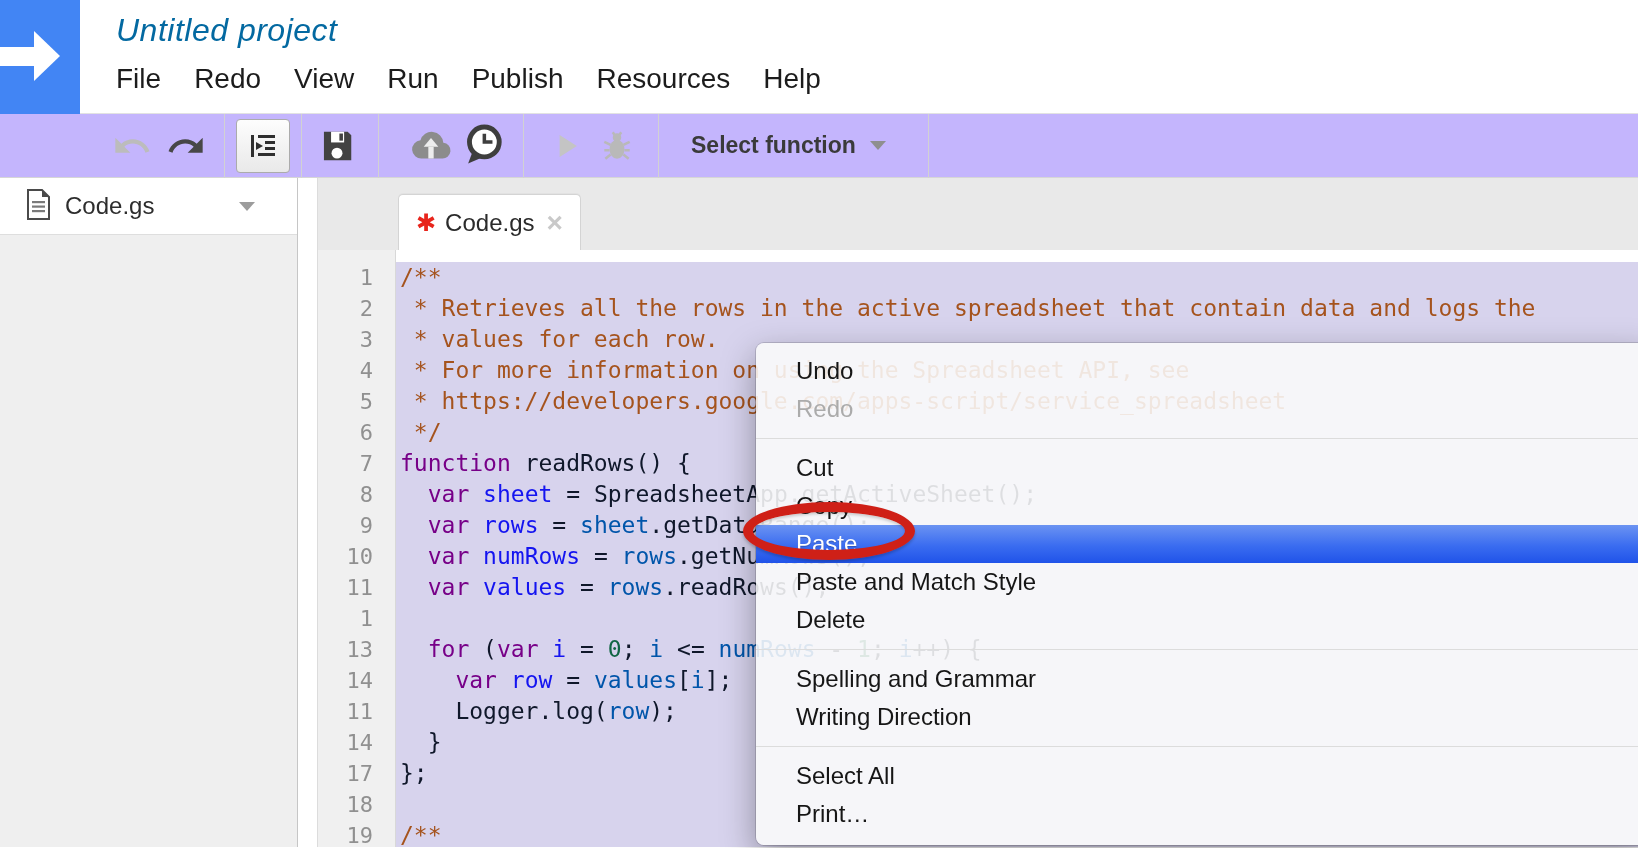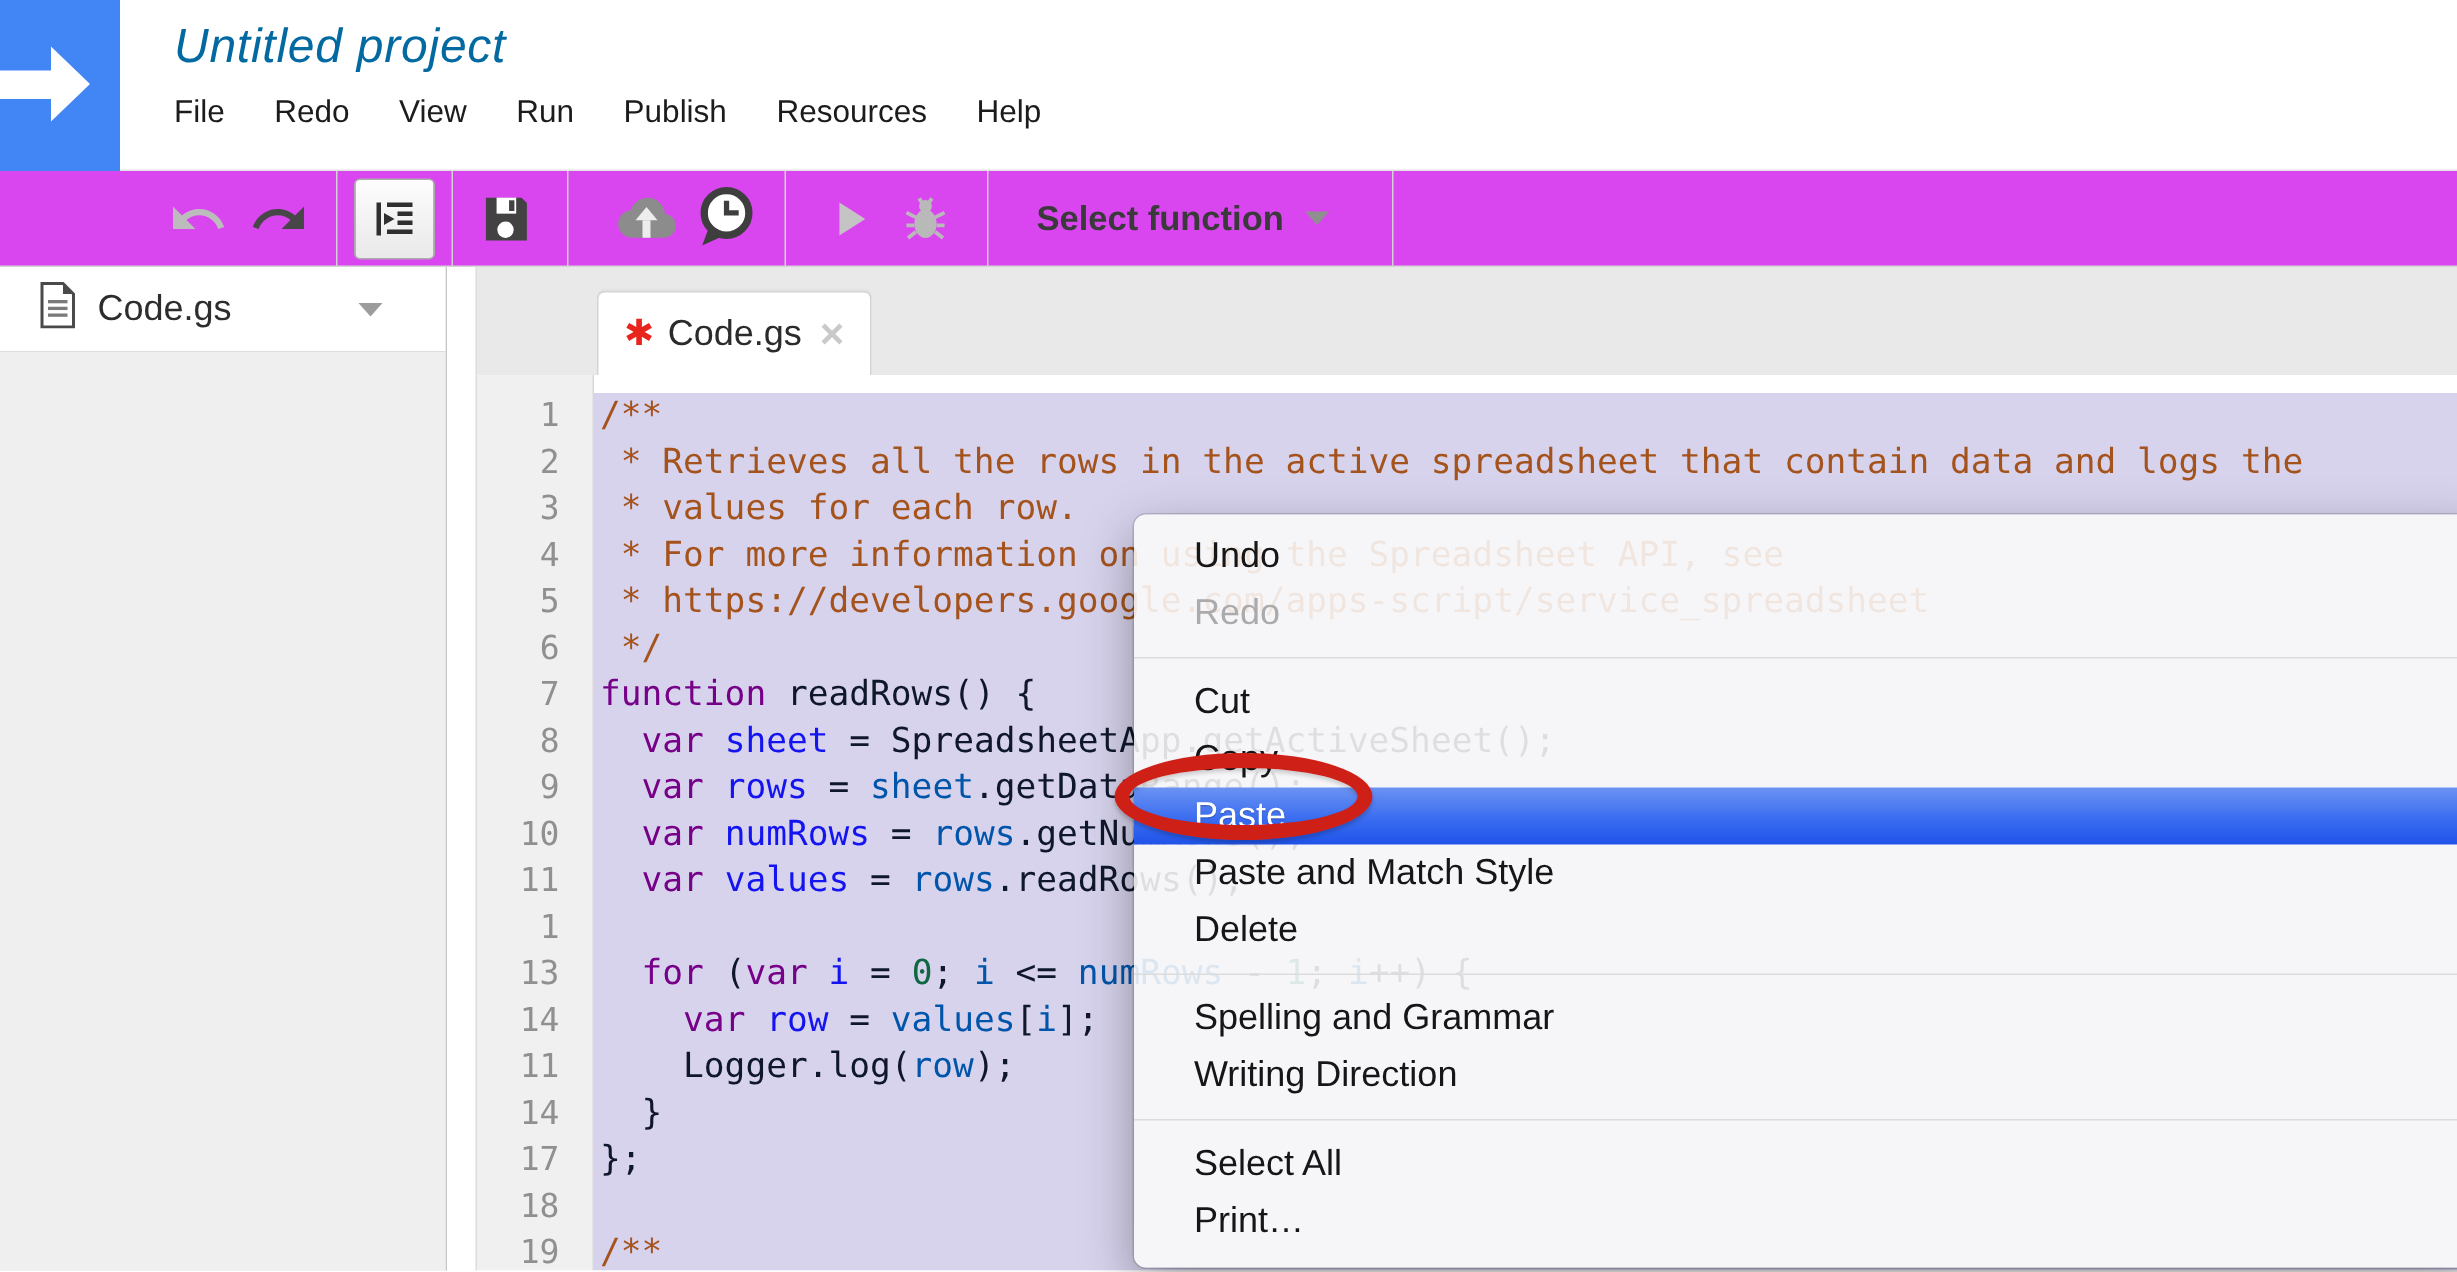--- a/index.html
+++ b/index.html
@@ -9,24 +9,24 @@
 
   
   .header { position:relative; height:114px; background:#fff; border-bottom:1px solid #e2e2e2; display:flex; }
   .logo { width:80px; height:114px; background:#4285f4; position:relative; flex:0 0 auto; }
   .logo .arrow-shaft { position:absolute; left:0; top:47px; width:34px; height:19px; background:#fff; }
   .logo .arrow-head { position:absolute; left:34px; top:31px; width:0; height:0;
        border-top:25px solid transparent; border-bottom:25px solid transparent; border-left:26px solid #fff; }
   .head-right { padding-left:36px; padding-top:12px; }
   .proj-title { font-size:32px; font-style:italic; color:#0369a1; letter-spacing:0.5px; }
   .menubar { display:flex; margin-top:14px; }
-  .menu-item { font-size:21px; color:#1c1c1c; margin-right:33px; cursor:default; }
-
-  
-  .toolbar { height:64px; background:#d946ef; border-bottom:1px solid #d6d6d6; display:flex; align-items:center; padding-left:112px; }
+  .menu-item { font-size:28px; color:#1c1c1c; margin-right:33px; cursor:default; }
+
+  
+  .toolbar { height:64px; background:#c4b5fd; border-bottom:1px solid #d6d6d6; display:flex; align-items:center; padding-left:112px; }
   .tb-sep { width:1px; height:64px; background:#d2d2d2; flex:0 0 auto; }
   .tb-icon { flex:0 0 auto; display:flex; align-items:center; justify-content:center; }
   .indent-btn { width:54px; height:54px; border:1px solid #ababab; border-radius:4px;
        background:linear-gradient(180deg,#fdfdfd,#e9e9e9); display:flex; align-items:center; justify-content:center; }
   .select-fn { display:flex; align-items:center; margin-left:32px; }
   .select-fn-label { font-size:23px; font-weight:bold; color:#3a3a3a; }
   .caret-down { width:0; height:0; border-left:8px solid transparent; border-right:8px solid transparent; border-top:9px solid #8f8f8f; margin-left:14px; }
 
   
   .main { display:flex; height:669px; }

